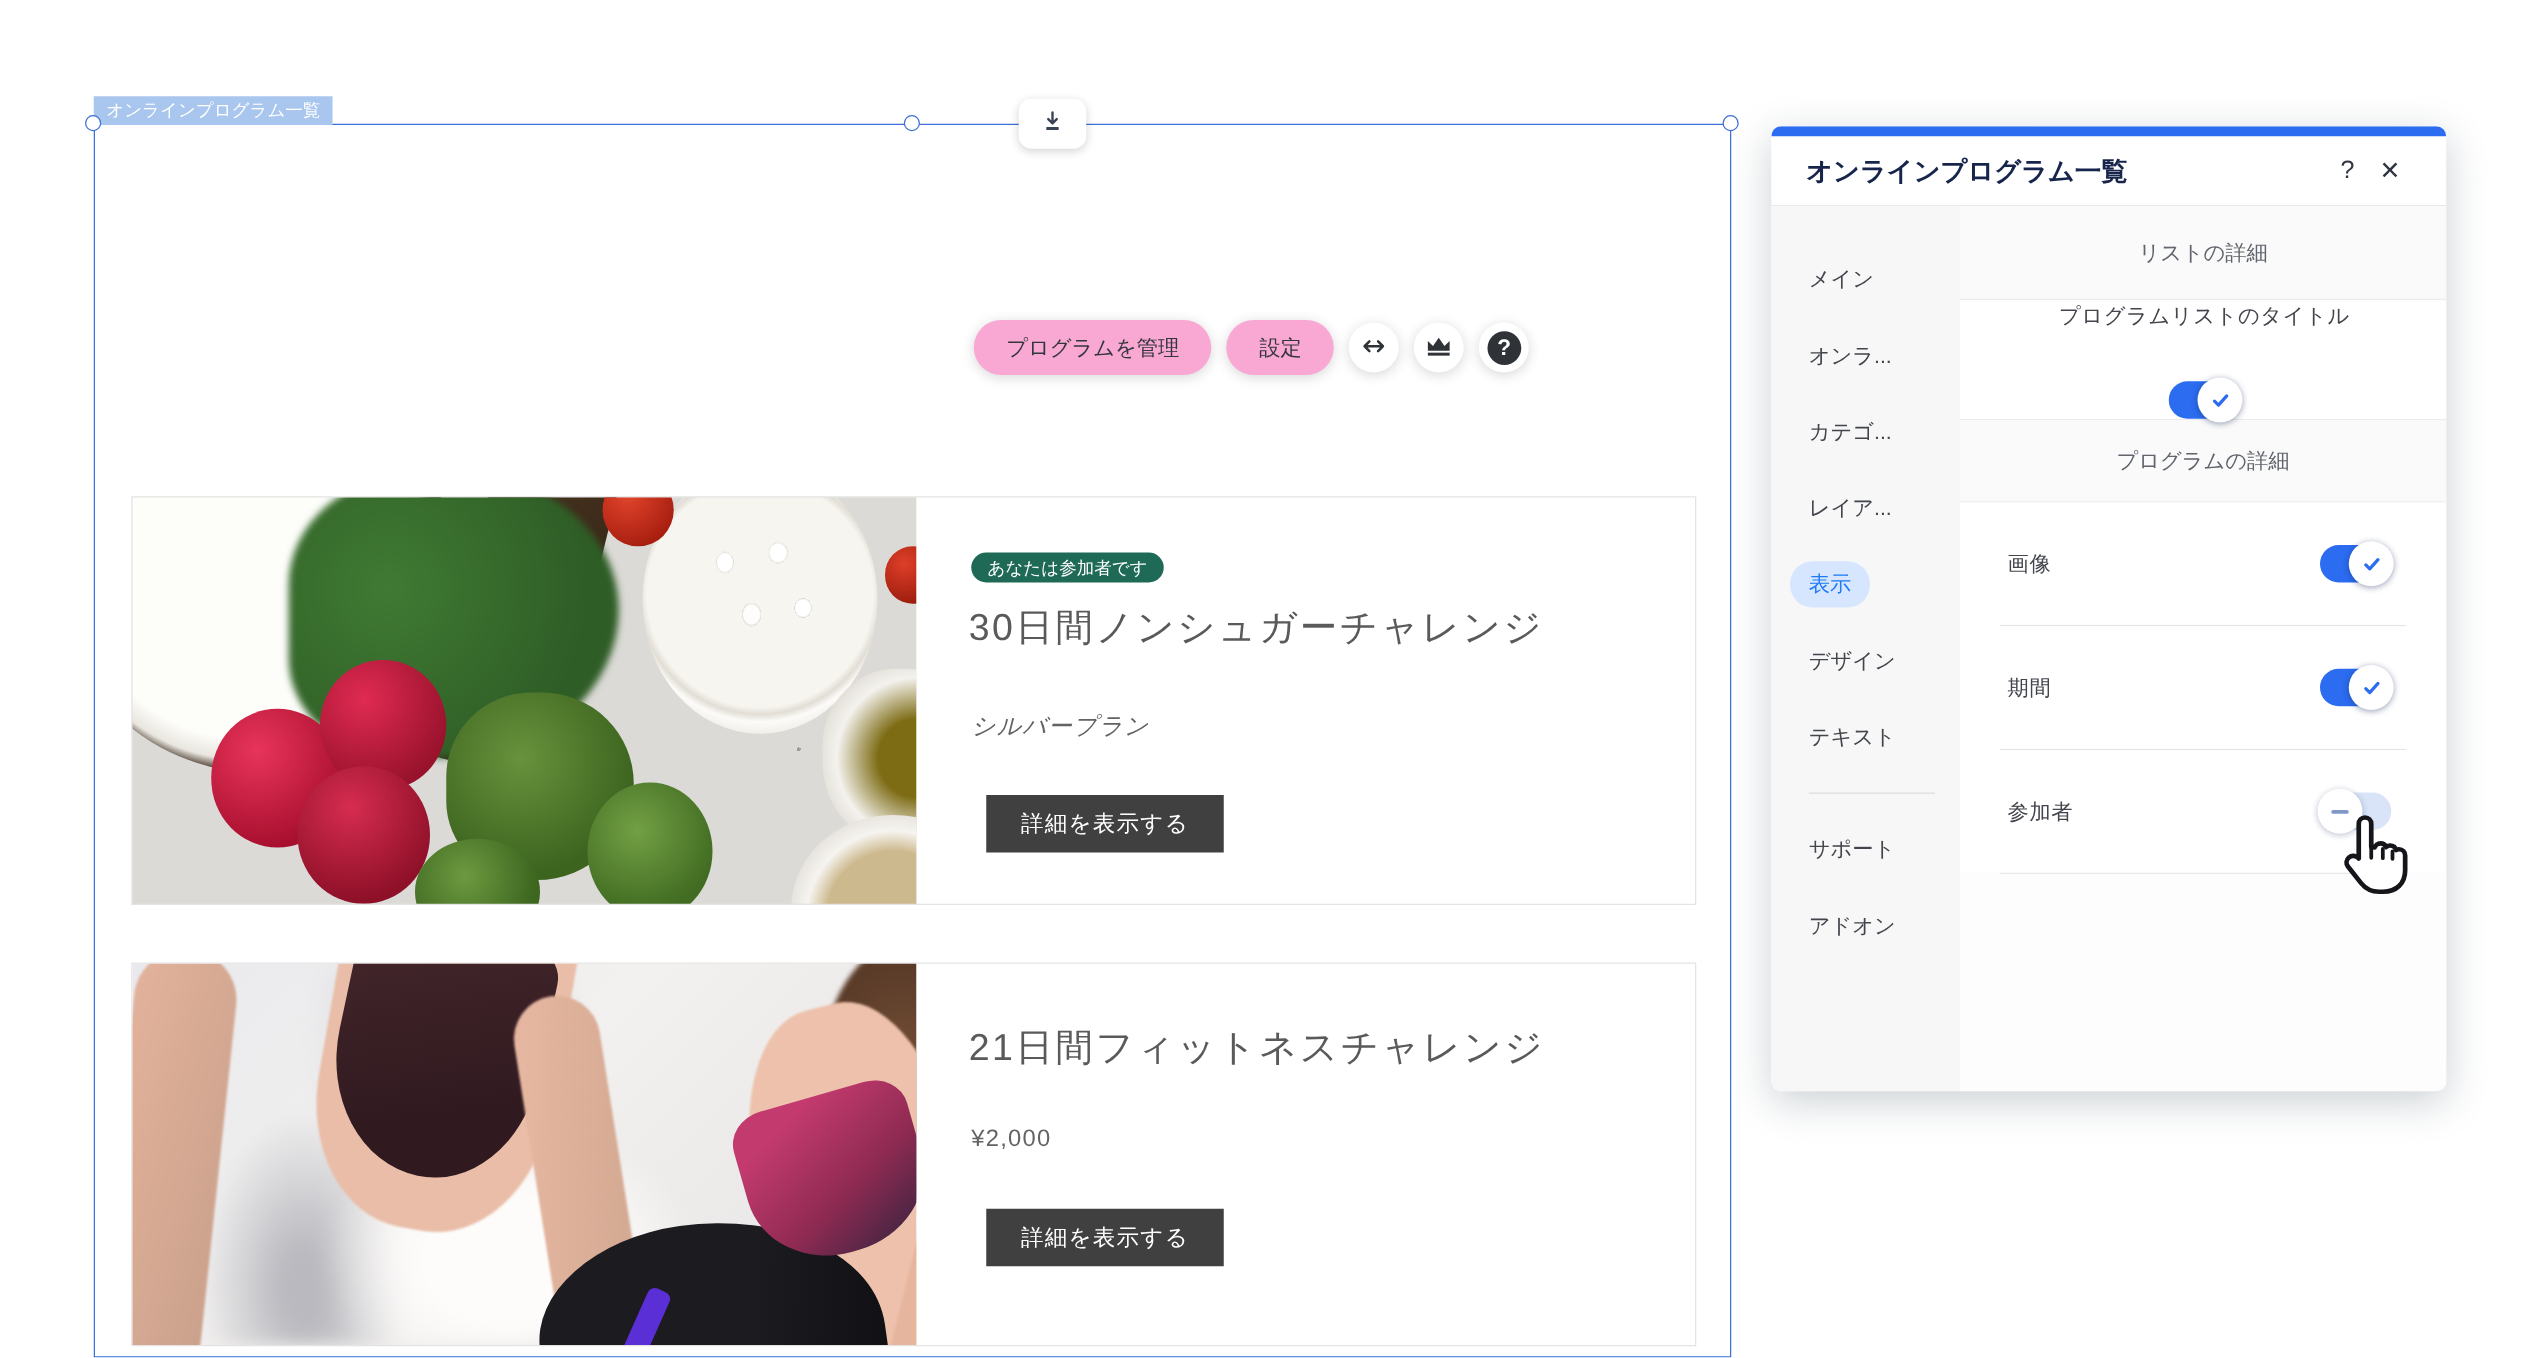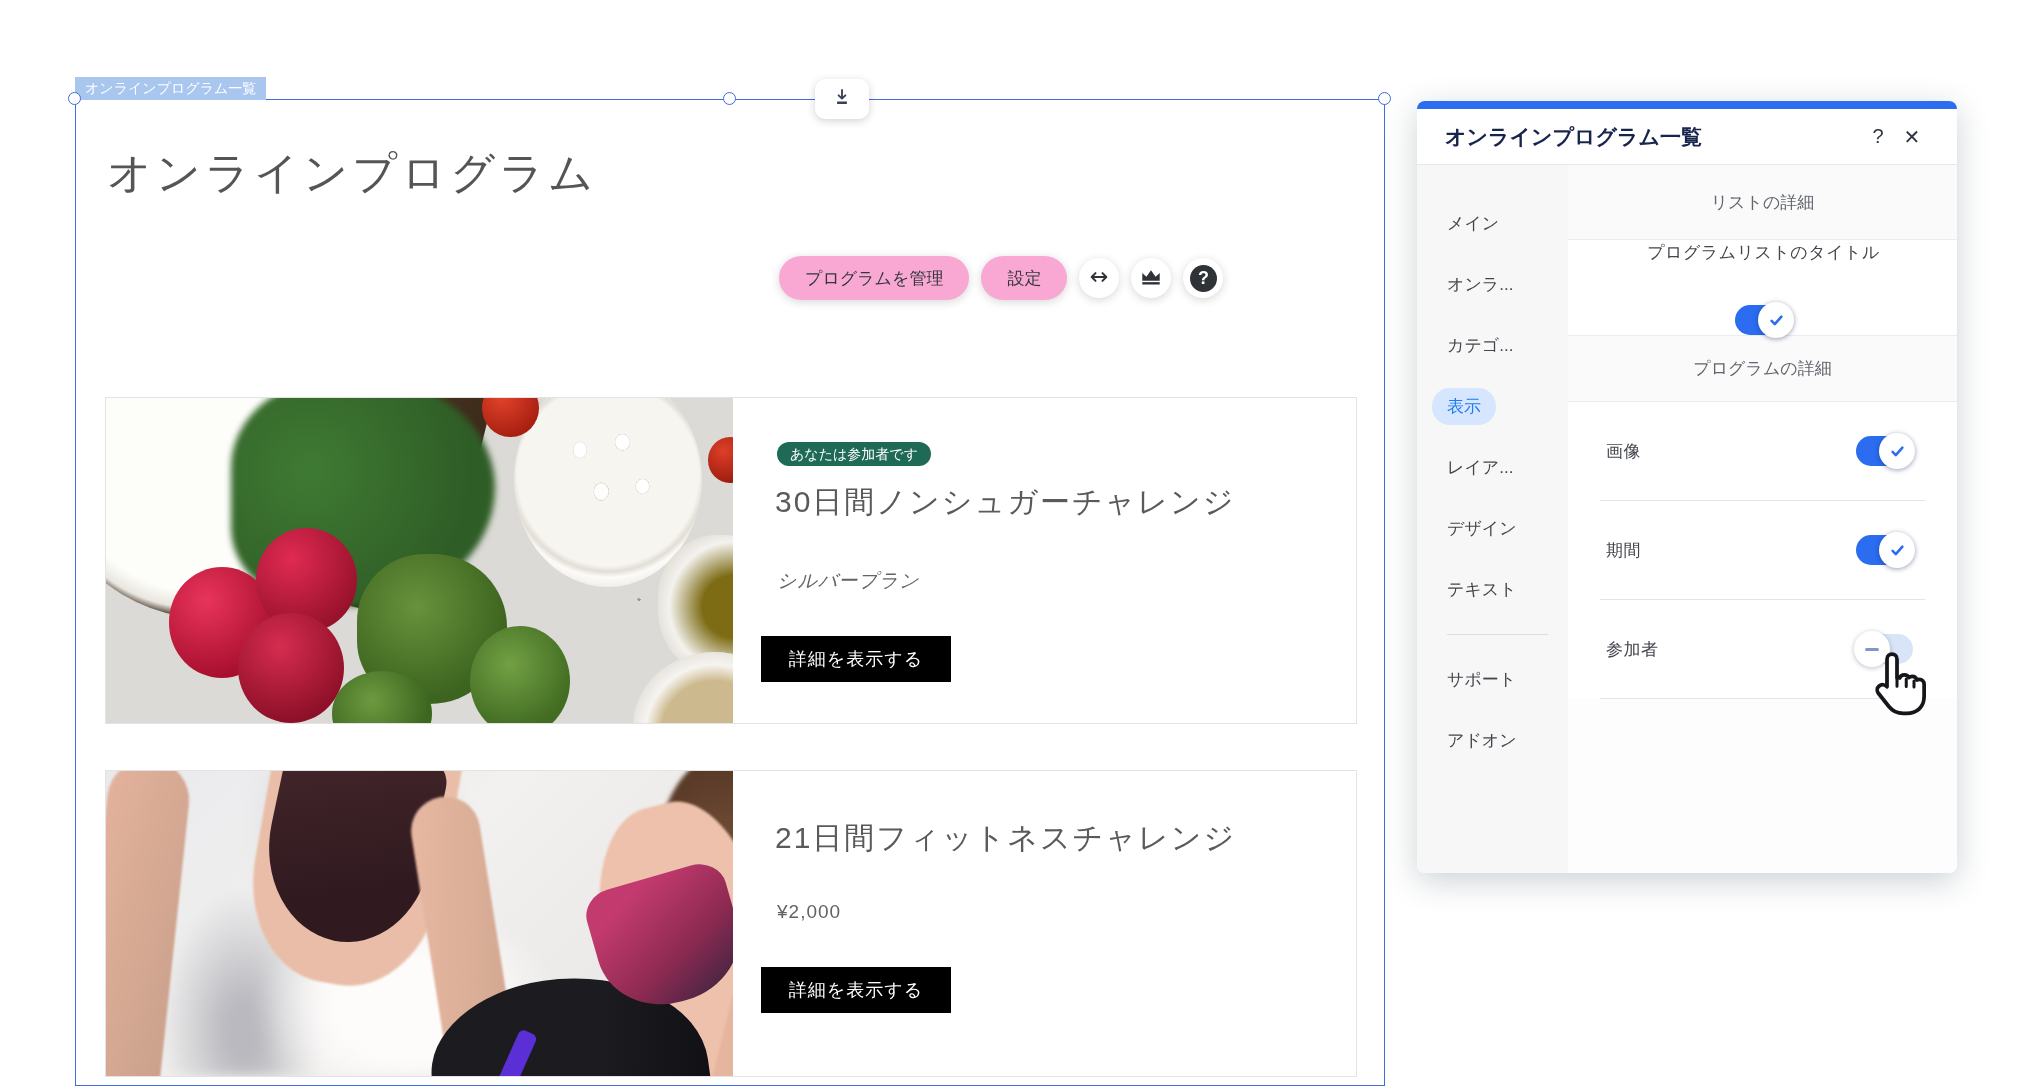--- a/index.html
+++ b/index.html
@@ -77,21 +77,21 @@
     position:absolute; left:44px; top:44px; height:24px; line-height:24px;
     background:#1e6a56; color:#fff; border-radius:12px; padding:0 13px; font-size:14px;
   }
   .prog-title { position:absolute; left:42px; font-size:30px; color:#5a5a5a; letter-spacing:2px; font-weight:400; }
   .c1 .prog-title { top:84px; }
   .c2 .prog-title { top:47px; }
   .prog-sub { position:absolute; left:44px; font-size:19px; color:#636363; letter-spacing:1px; }
   .c1 .prog-sub { top:170px;font-style:italic; }
   .c2 .prog-sub { top:130px; }
   .cta-btn {
-    position:absolute; left:28px; width:190px; height:46px; background:#000000;
+    position:absolute; left:56px; width:190px; height:46px; background:#404040;
     color:#fff; border:none; font-size:18px; letter-spacing:1px; cursor:pointer; font-family:inherit;
   }
   .c1 .cta-btn { top:238px; }
   .c2 .cta-btn { top:196px; }
   
   .blob { position:absolute; }
   .food-img { background:#d8d7d3; }
   .food-img .speckle { inset:0; background:
       radial-gradient(3px 3px at 12% 30%, #9a9a96 40%, transparent 41%),
       radial-gradient(3px 3px at 44% 12%, #8f8f8b 40%, transparent 41%),
@@ -188,21 +188,20 @@
   .toggle.off .knob { left:-2px; box-shadow:0 1px 5px rgba(20,40,90,.3); }
   .knob .dash { width:14px; height:3px; border-radius:2px; background:#7e99c8; }
   .cursor-hand { position:absolute; left:1868px; top:650px; z-index:20; pointer-events:none; }
 </style>
 </head>
 <body>
 
 <div class="canvas">
   <div class="sel-badge">オンラインプログラム一覧</div>
 
-  <h1 class="page-title">オンラインプログラム</h1>
 
   <div class="toolbar">
     <button class="pill-btn">プログラムを管理</button>
     <button class="pill-btn">設定</button>
     <button class="circle-btn">
       <span>
         <svg width="22" height="22" viewBox="0 0 24 24">
             <path d="M4 12h16M4 12l4.2-4.2M4 12l4.2 4.2M20 12l-4.2-4.2M20 12l-4.2 4.2" stroke="#2f3338" stroke-width="2.2" fill="none" stroke-linecap="round" stroke-linejoin="round"></path>
           </svg>
       </span>
@@ -297,22 +296,22 @@
       </button>
     <button class="panel-hbtn">
         <span>✕</span>
       </button>
   </div>
   <div class="panel-body">
     <div class="panel-nav">
       <div class="nav-item"><span class="nav-pill">メイン</span></div>
       <div class="nav-item"><span class="nav-pill">オンラ...</span></div>
       <div class="nav-item"><span class="nav-pill">カテゴ...</span></div>
+      <div class="nav-item"><span class="nav-pill">レイア...</span></div>
       <div class="nav-item active"><span class="nav-pill">表示</span></div>
-      <div class="nav-item"><span class="nav-pill">レイア...</span></div>
       <div class="nav-item"><span class="nav-pill">デザイン</span></div>
       <div class="nav-item"><span class="nav-pill">テキスト</span></div>
       <div class="nav-divider"></div>
       <div class="nav-item"><span class="nav-pill">サポート</span></div>
       <div class="nav-item"><span class="nav-pill">アドオン</span></div>
     </div>
     <div class="panel-content">
       <div class="section-head first">リストの詳細</div>
       <div class="prow tall">
         <div class="plabel">プログラムリストのタイトル</div>

